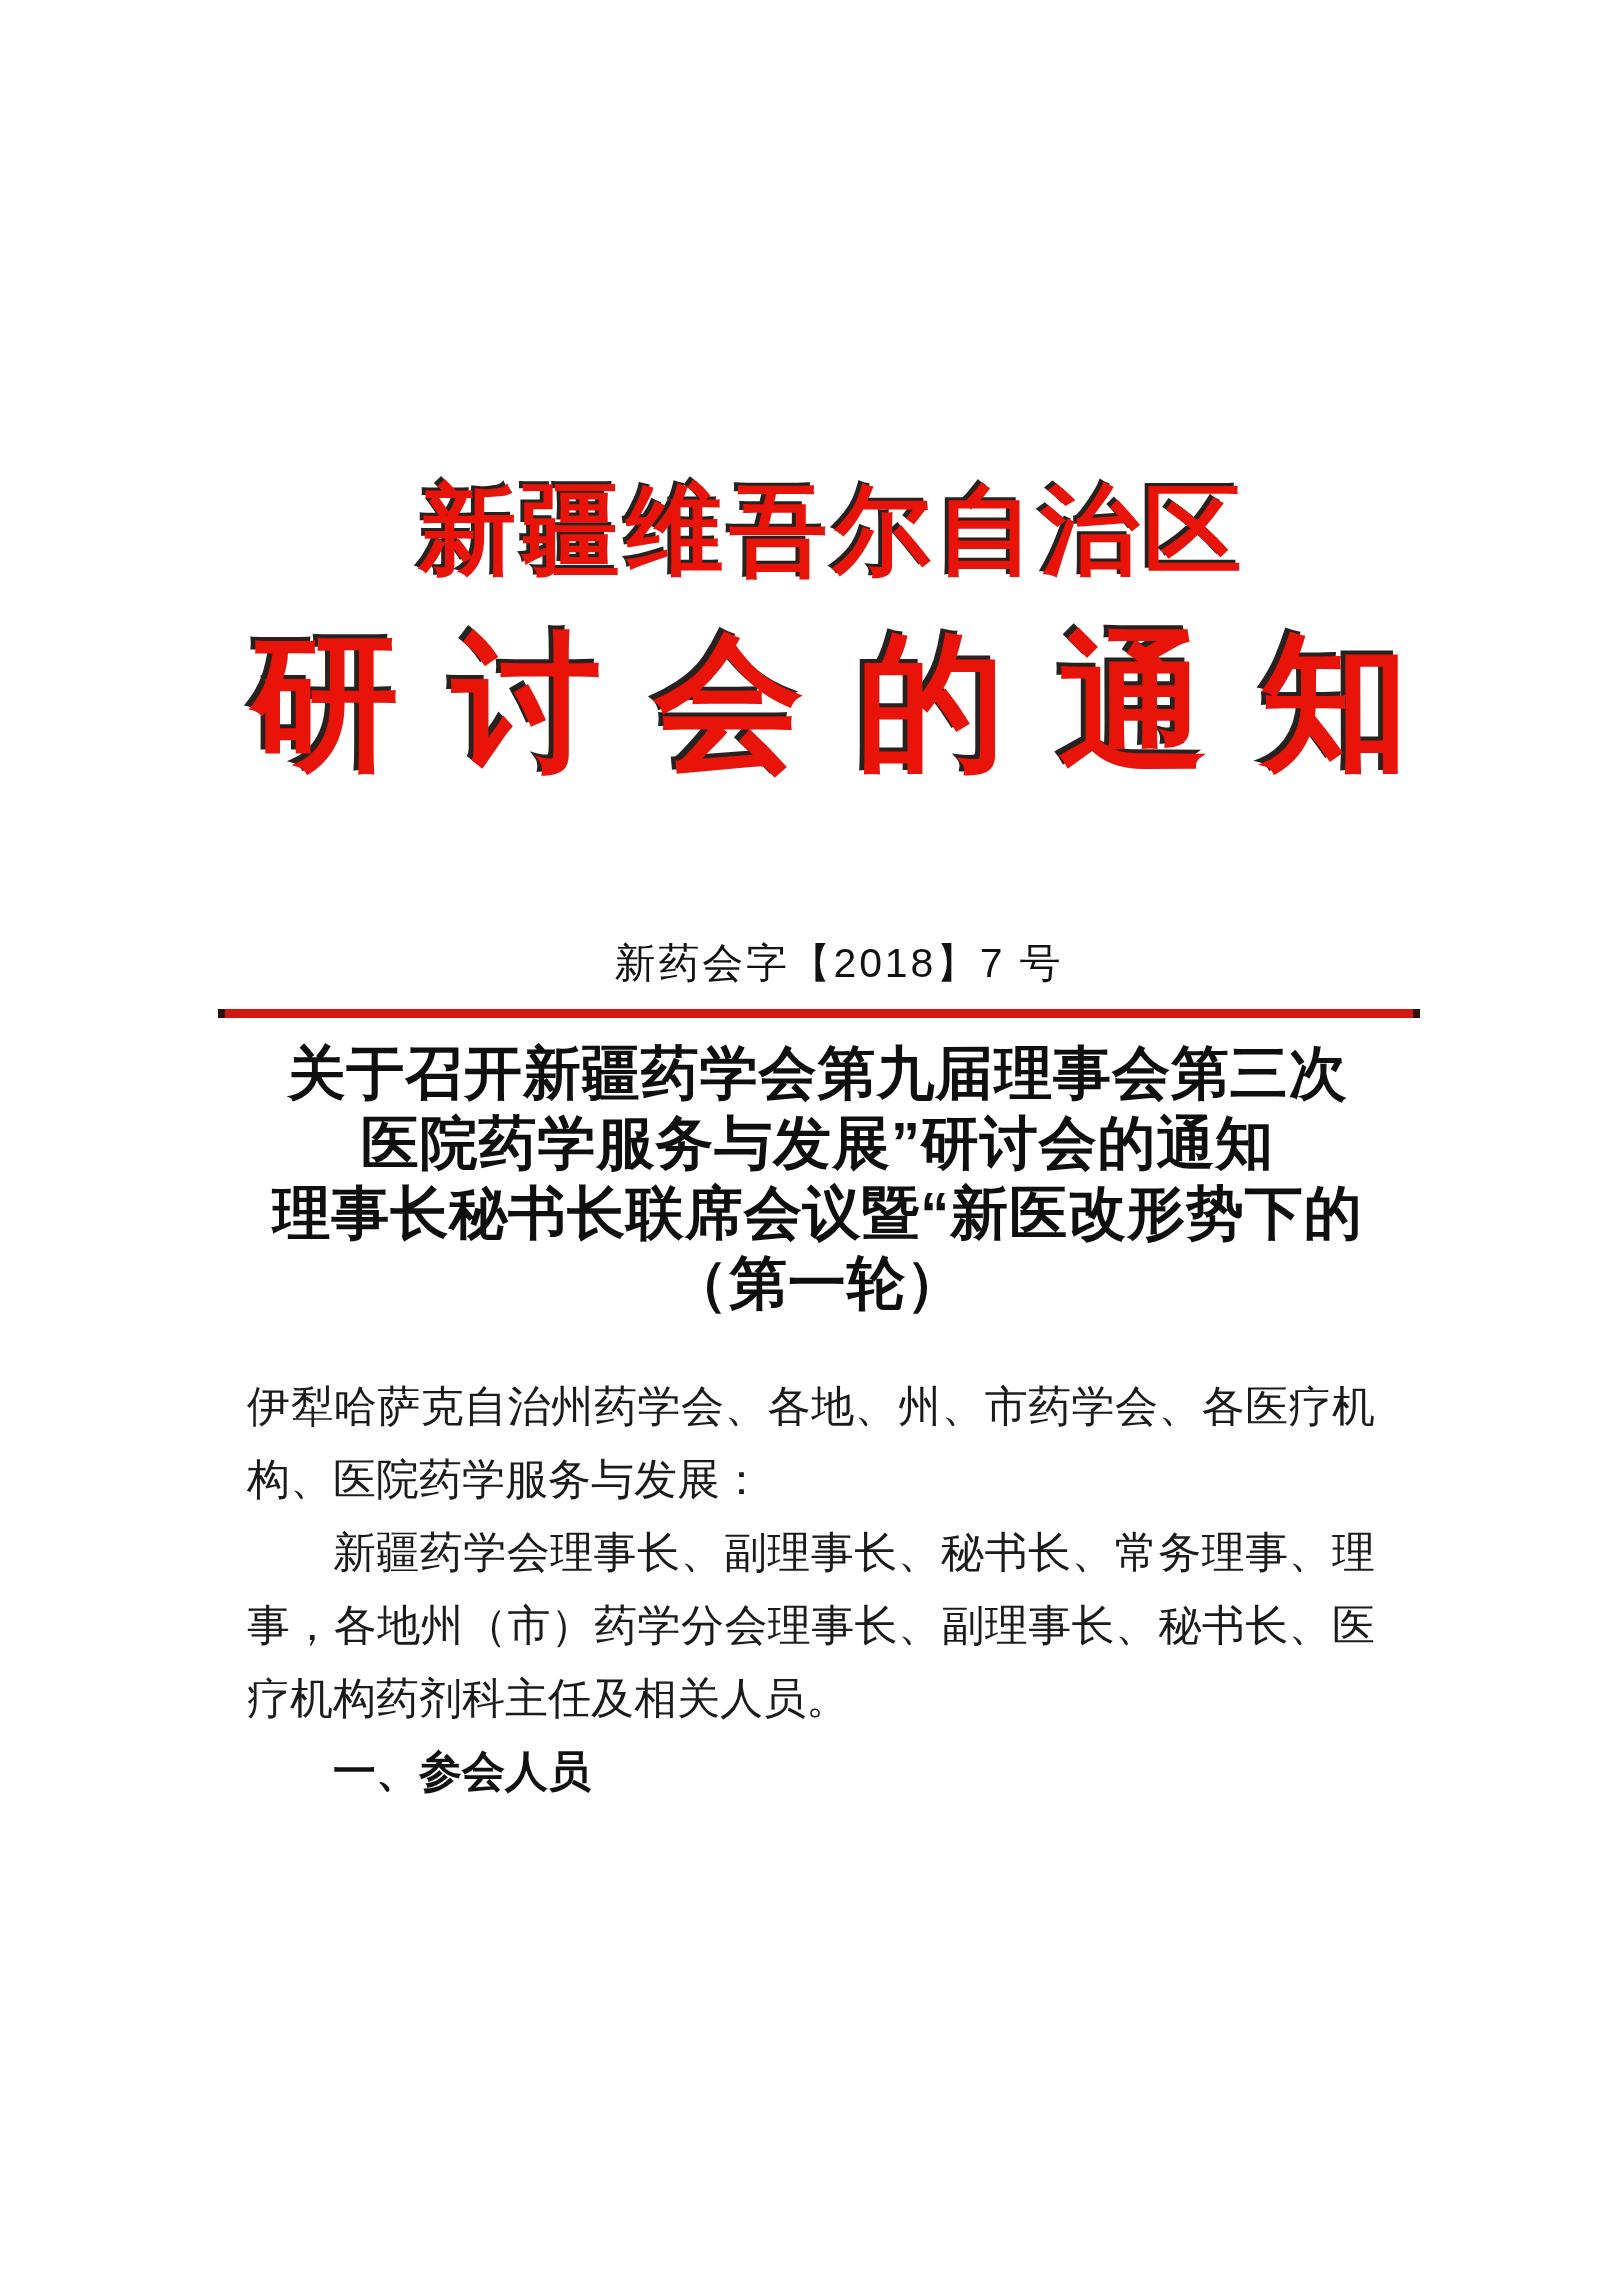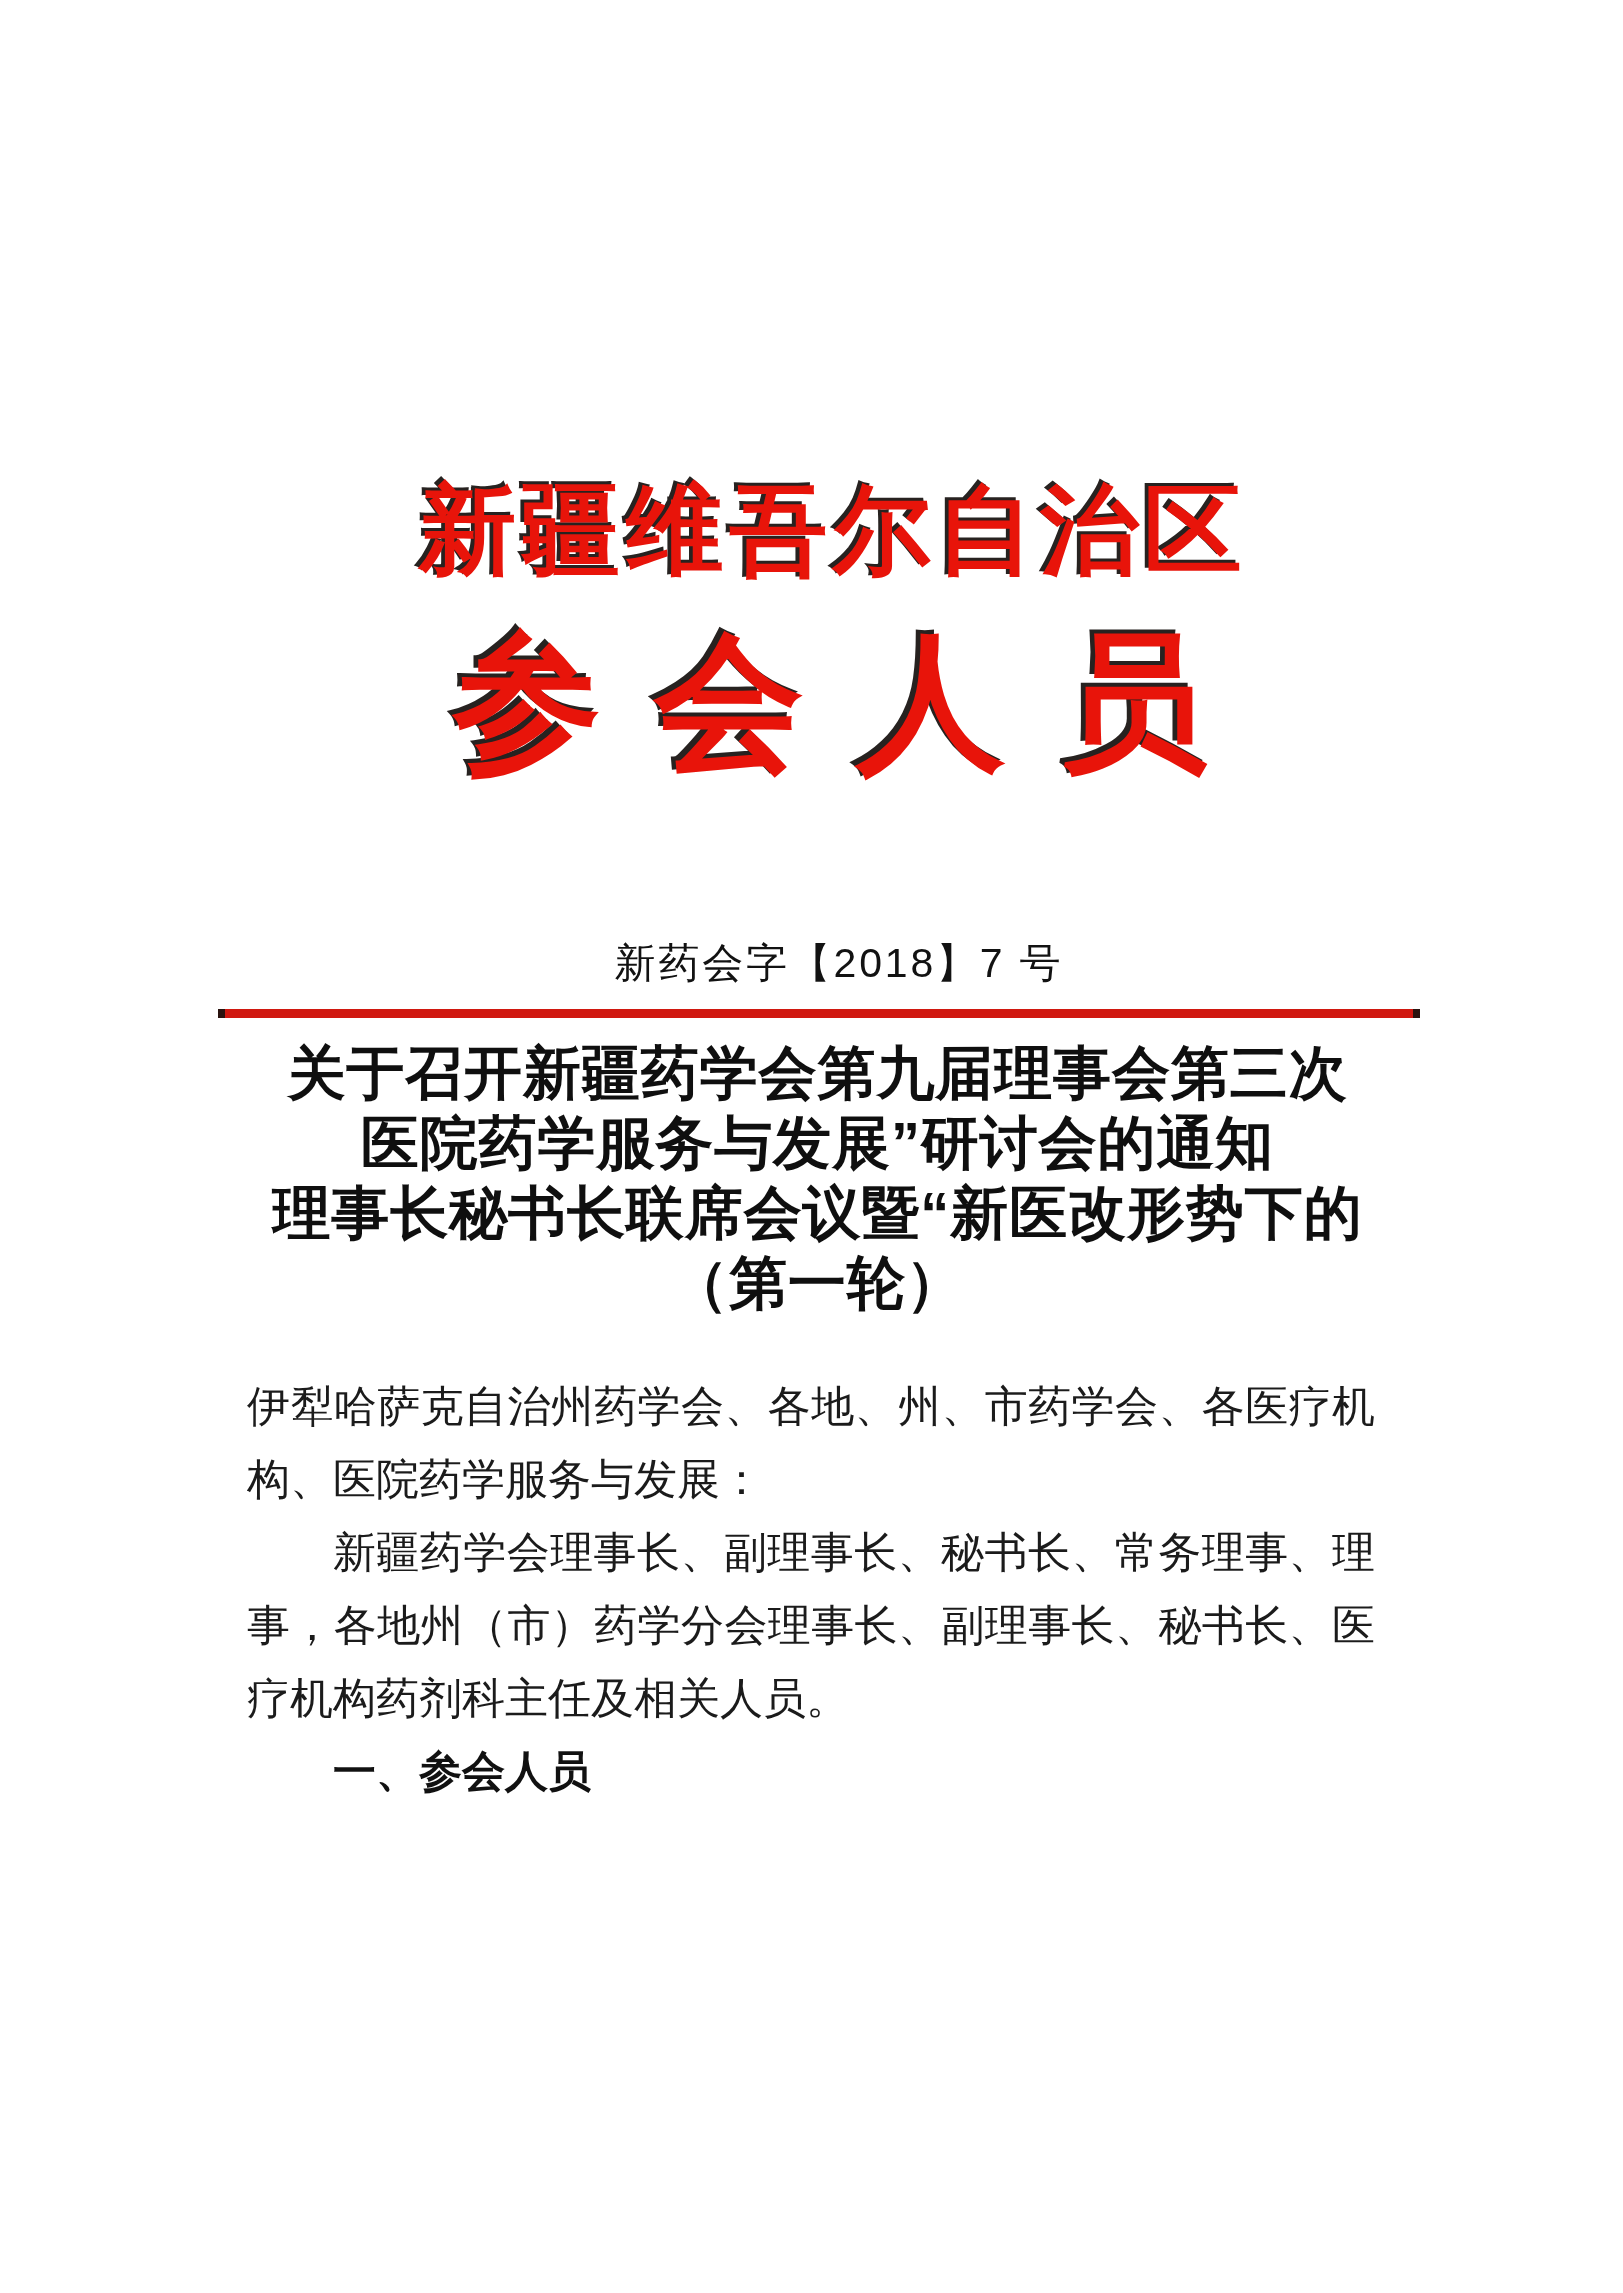--- a/index.html
+++ b/index.html
@@ -93,21 +93,21 @@
     color:#111;
   }
 </style>
 </head>
 <body>
 
 <div class="page">
 
   <header class="letterhead" style="color: rgb(232, 20, 10);">
     <div class="org-line1">新疆维吾尔自治区</div>
-    <div class="org-line2">参会人员</div>
+    <div class="org-line2">研讨会的通知</div>
   </header>
 
   <div class="doc-number">新药会字【2018】7 号</div>
 
   <div class="red-rule" style="background: rgb(208, 24, 16);"></div>
 
   <h1 class="doc-title">
     <div>关于召开新疆药学会第九届理事会第三次</div>
     <div>医院药学服务与发展”研讨会的通知</div>
     <div>理事长秘书长联席会议暨“新医改形势下的</div>

